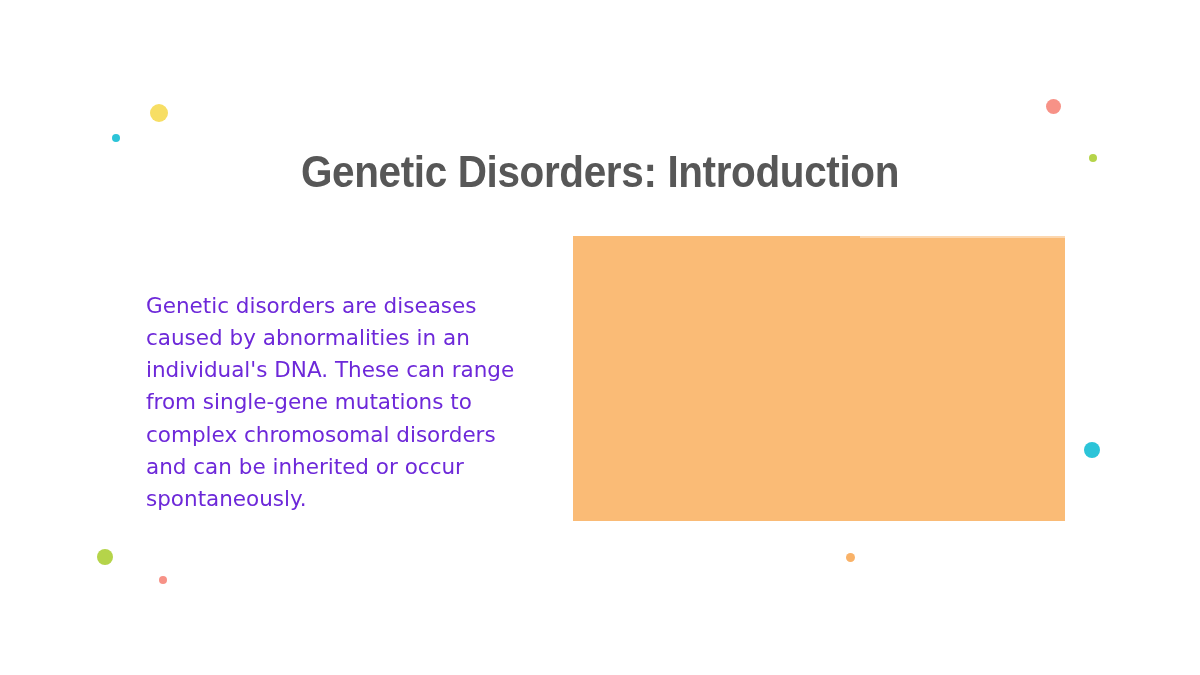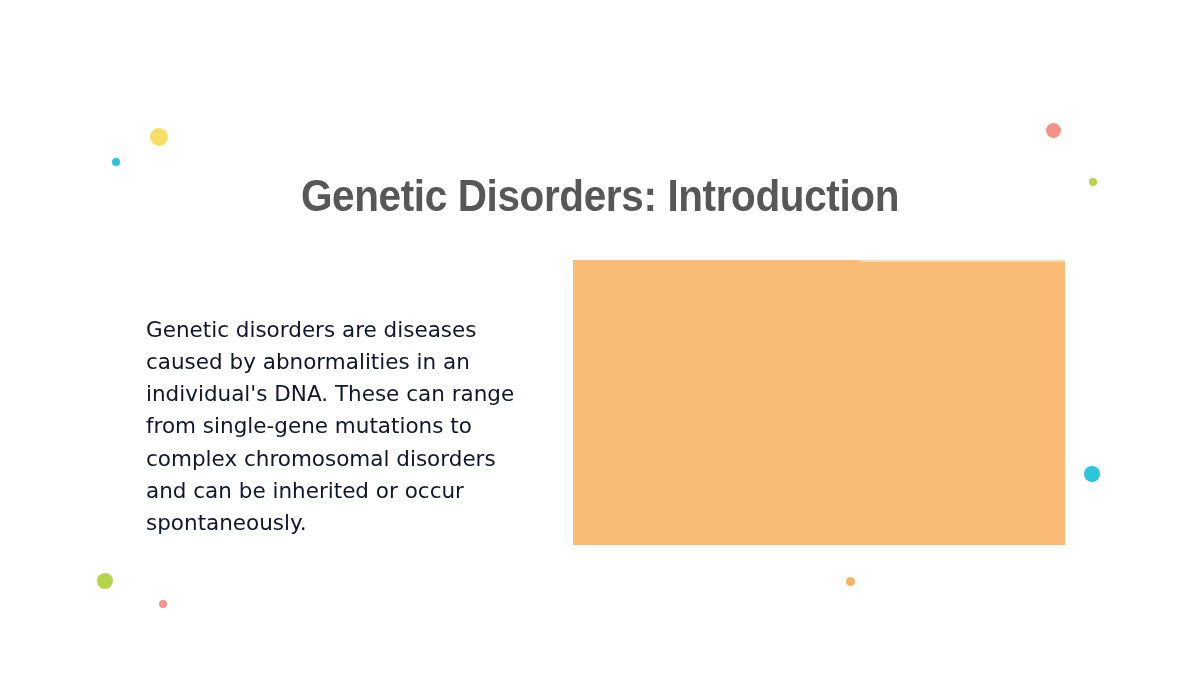--- a/index.html
+++ b/index.html
@@ -7,21 +7,20 @@
     padding: 0;
     background: #ffffff;
   }
   .slide {
     position: relative;
     width: 1200px;
     height: 622px;
     background: #ffffff;
     overflow: hidden;
     font-family: "DejaVu Sans", sans-serif;
-    margin-top: 24px;
   }
 
   
   .slide-title {
     position: absolute;
     left: 0;
     top: 118px;
     width: 1200px;
     text-align: center;
     font-family: "Liberation Sans Narrow", "Liberation Sans", sans-serif;
@@ -36,21 +35,21 @@
 
   
   .body-text {
     position: absolute;
     left: 146px;
     top: 268px;
     width: 392px;
     font-family: "DejaVu Sans", sans-serif;
     font-size: 21.5px;
     line-height: 32.3px;
-    color: #0f172a;
+    color: #6d28d9;
     font-weight: 400;
   }
 
   
   .image-placeholder {
     position: absolute;
     left: 573px;
     top: 236px;
     width: 492px;
     height: 285px;

